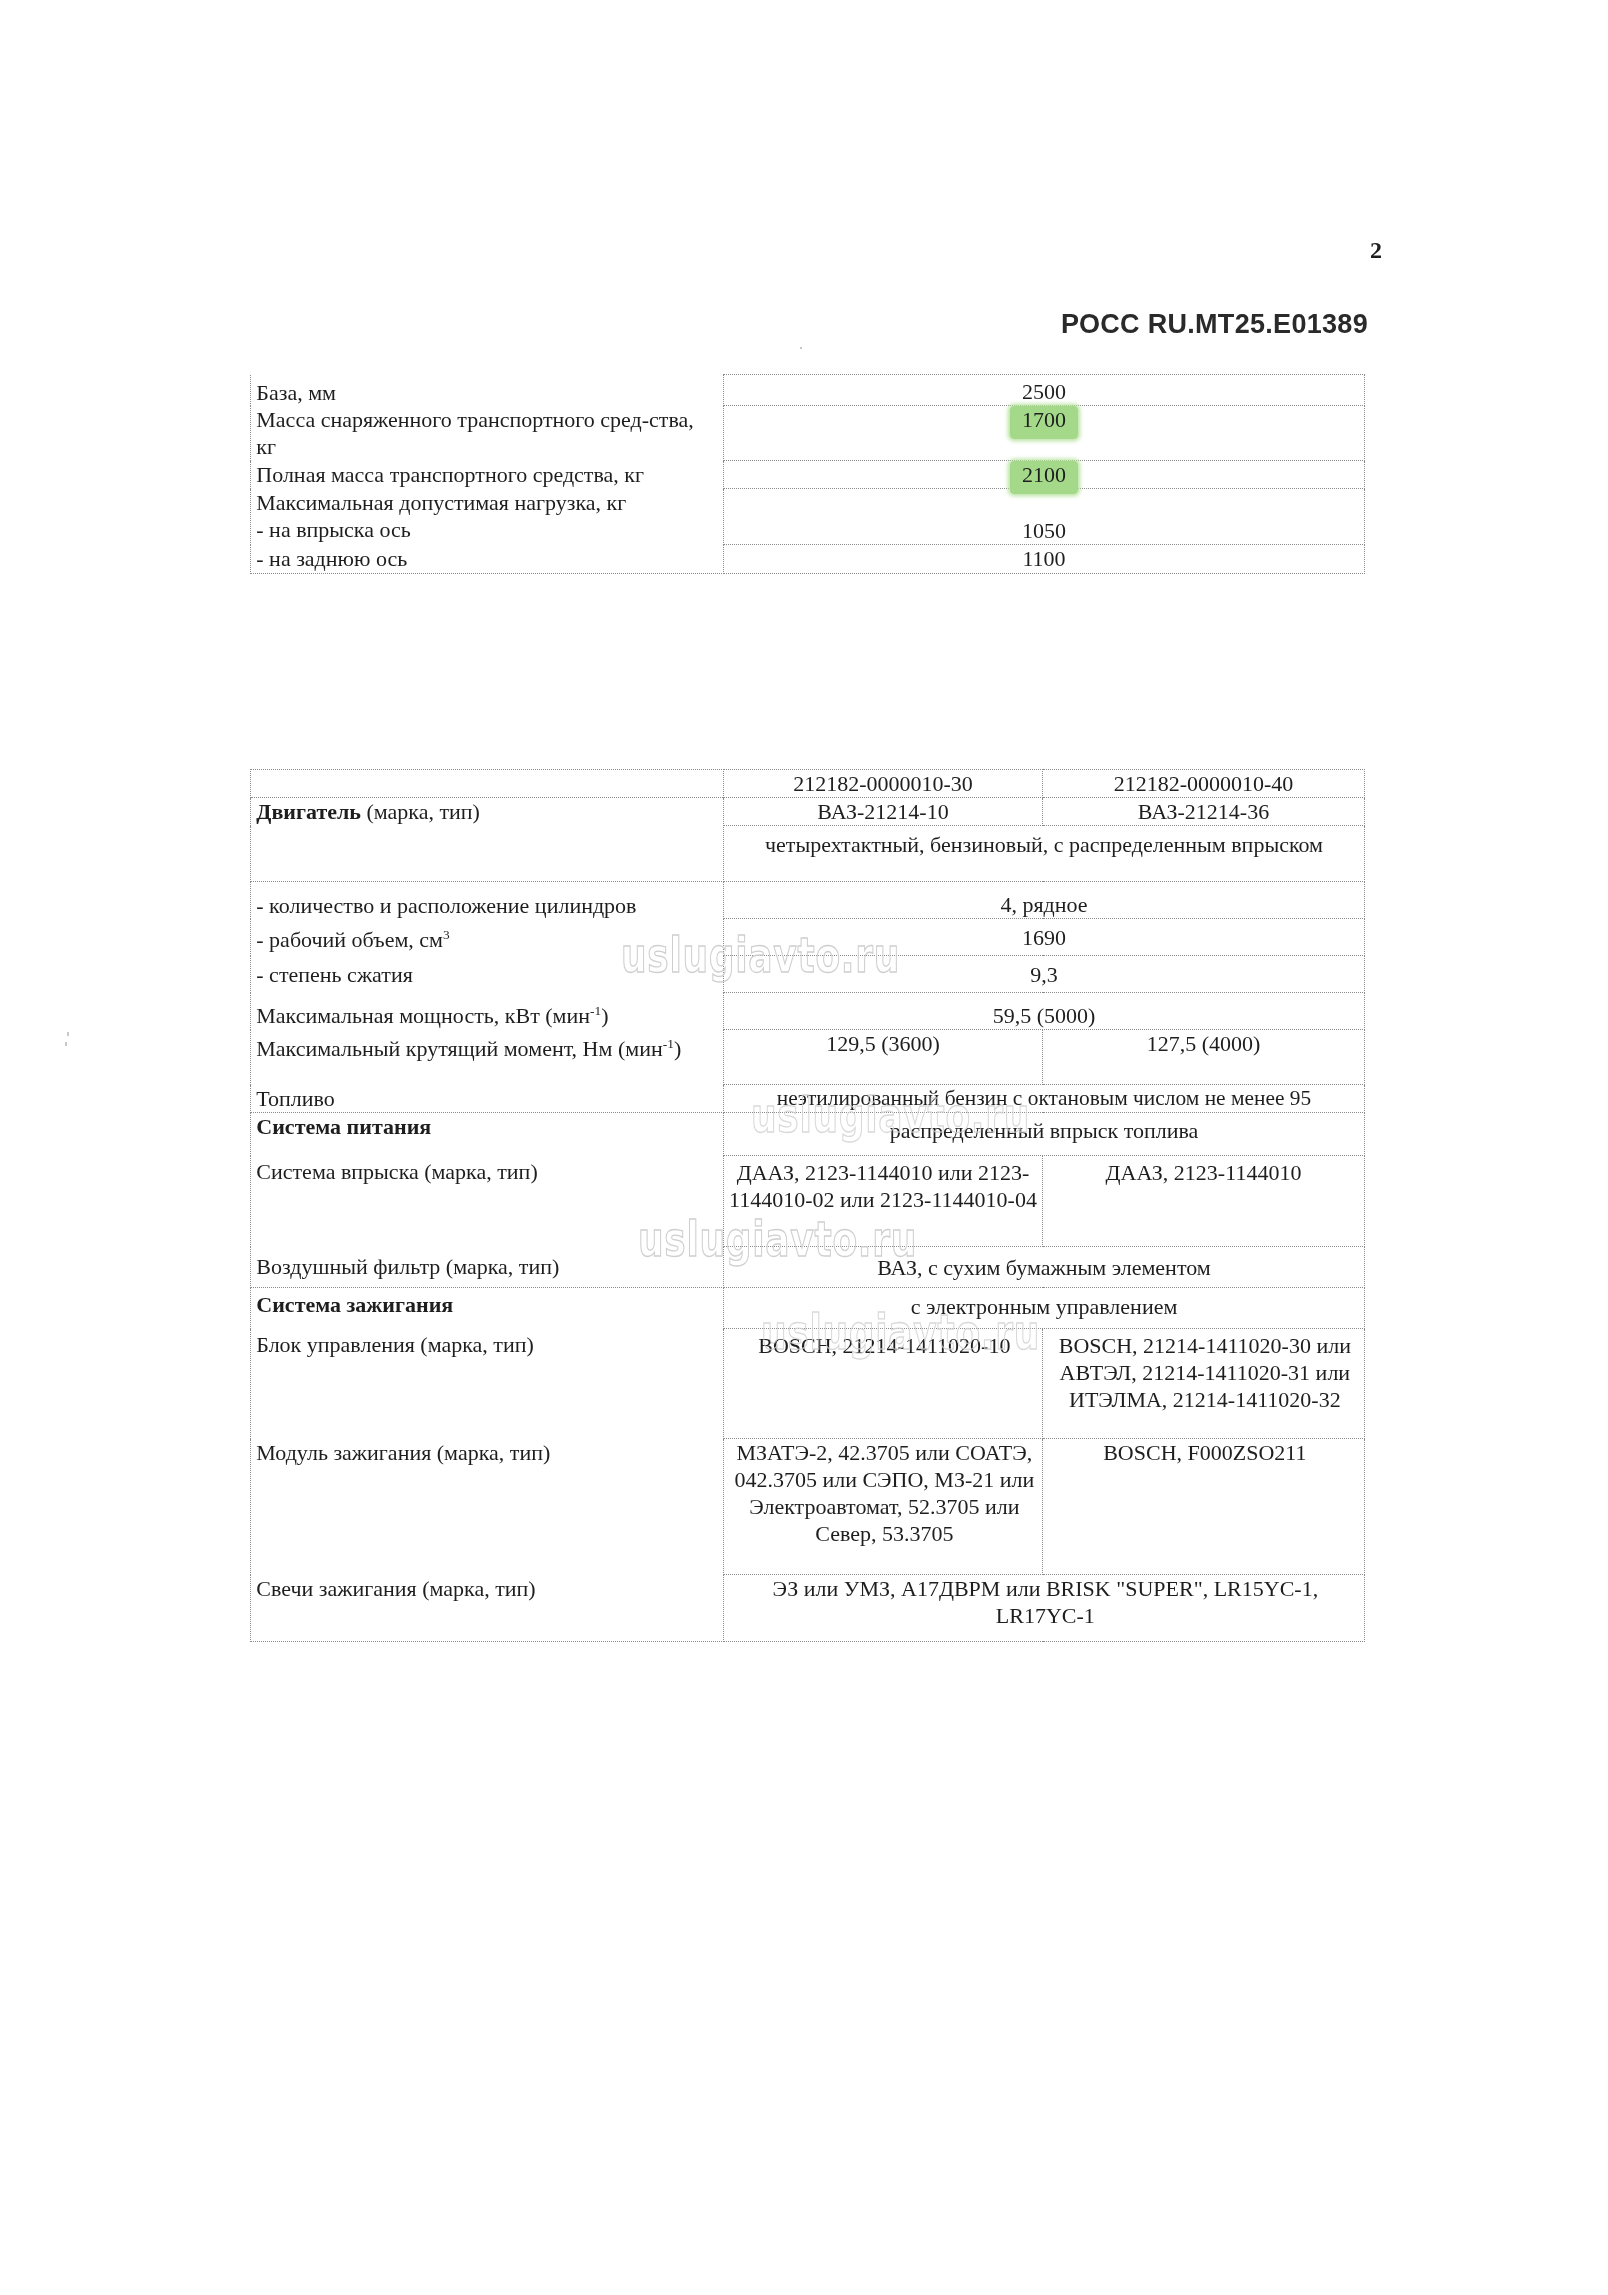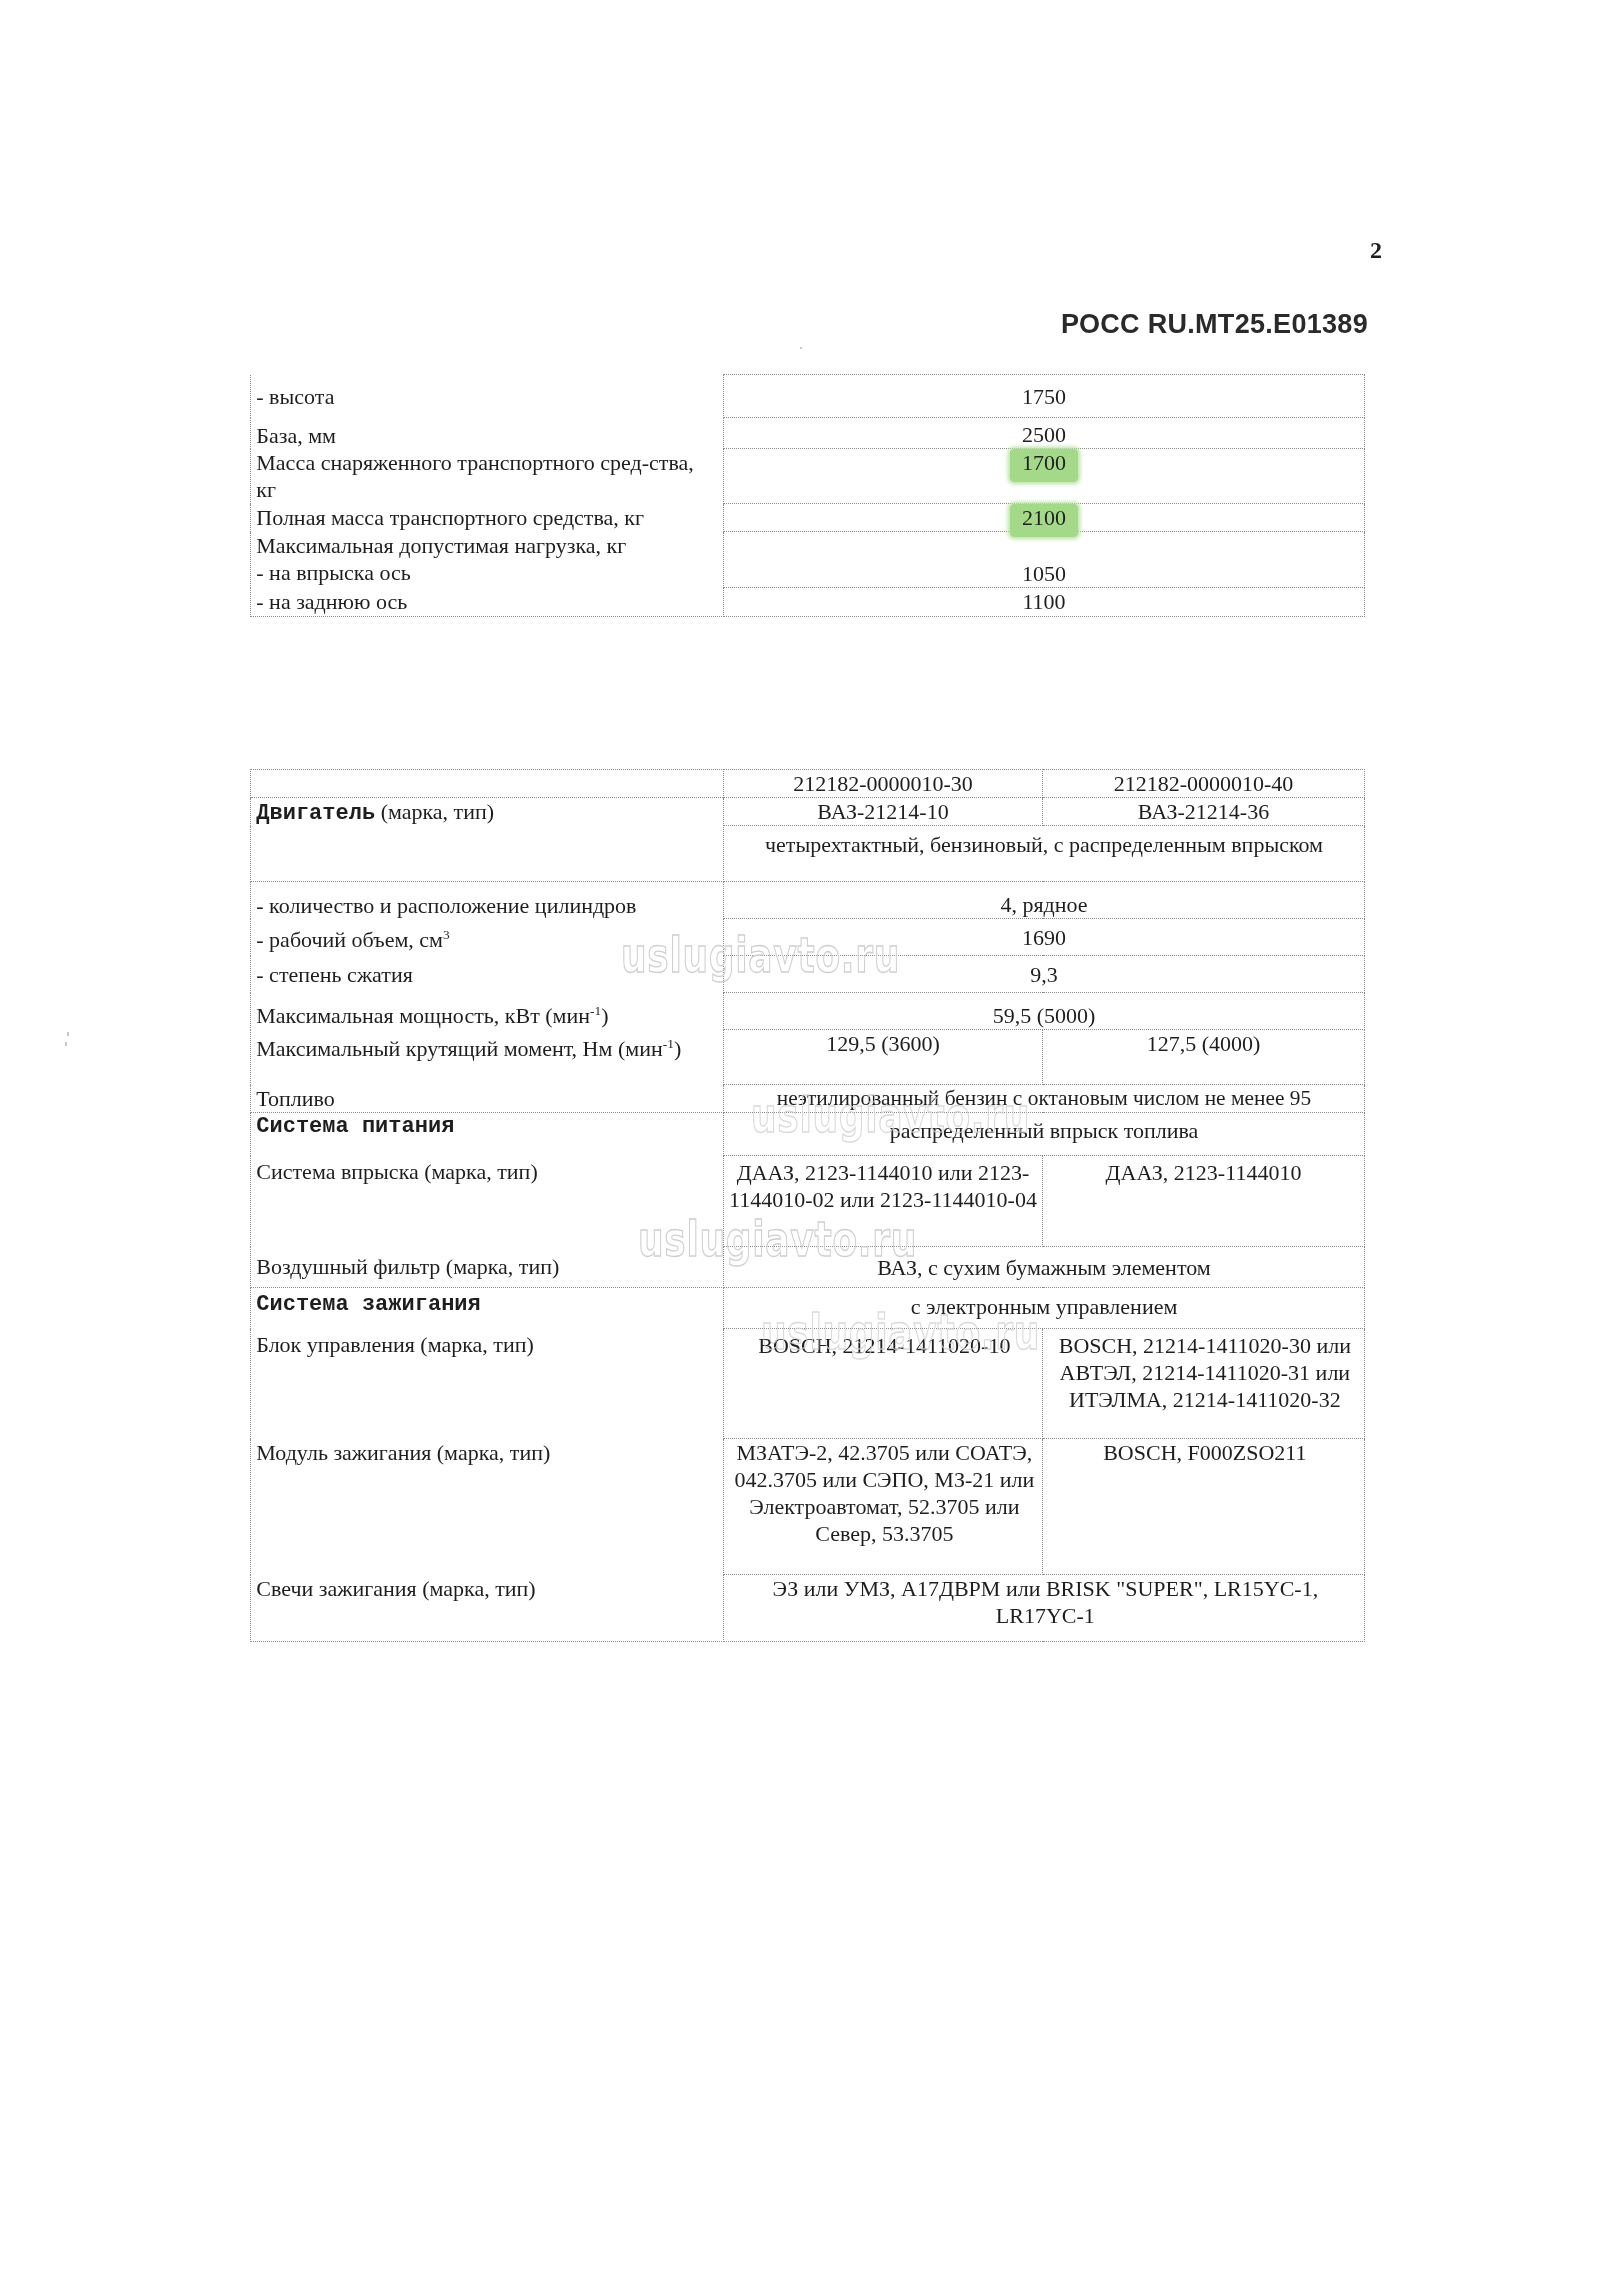--- a/index.html
+++ b/index.html
@@ -13,21 +13,21 @@
   table.spec { position: absolute; left: 250px; width: 1114px; border-collapse: collapse;
                font-size: 22px; line-height: 27px; table-layout: fixed; }
   table.spec td { border: 1.3px dotted #8a8a8a; vertical-align: top; padding: 0 4px; }
   #t1 { top: 374px; }
   #t2 { top: 769px; }
 
   .lbl { text-align: left; padding-left: 5.3px !important; }
   .val { text-align: center; vertical-align: bottom !important; }
   .valtop { text-align: center; }
   .valleft { text-align: center; padding-left: 6.7px !important; }
-  .b { font-weight: bold; font-family: Liberation Mono, monospace; }
+  .b { font-weight: bold; }
   .thickbot td { border-bottom: 2.7px solid #3a3a3a; }
 
   .hl { background: #a5d98a; padding: 1.3px 12px 6.7px 12px; border-radius: 4px;
         box-shadow: 0 0 4px 2px #b7e29f; }
 
   .watermark { position: absolute; font-family: "DejaVu Sans", sans-serif; font-weight: bold;
                font-size: 36px; color: transparent; -webkit-text-stroke: 1px #cfcfcf; letter-spacing: 0.7px;
                transform: scaleY(1.35); }
   .speck { position: absolute; width: 2px; height: 4px; background: #c8c8c8; }
 </style>
@@ -36,24 +36,20 @@
 
 <div class="page-number">2</div>
 <div class="cert-number">РОСС RU.MT25.E01389</div>
 
 <table class="spec" id="t1">
   <colgroup>
       <col style="width:473px">
       <col style="width:641px">
     </colgroup>
   <tbody>
-  <tr style="height:43px">
-    <td class="lbl" style="border-top:none;border-bottom:none;vertical-align:middle">- высота</td>
-    <td class="valtop" style="vertical-align:middle">1750</td>
-  </tr>
   <tr style="height:31px">
     <td class="lbl" style="border-top:none;border-bottom:none;vertical-align:bottom">База, мм</td>
     <td class="val">2500</td>
   </tr>
   <tr style="height:55px">
     <td class="lbl" style="border-top:none;border-bottom:none">Масса снаряженного транспортного сред-ства, кг</td>
     <td class="valtop"><span class="hl">1700</span></td>
   </tr>
   <tr style="height:28px">
     <td class="lbl" style="border-top:none;border-bottom:none">Полная масса транспортного средства, кг</td>

